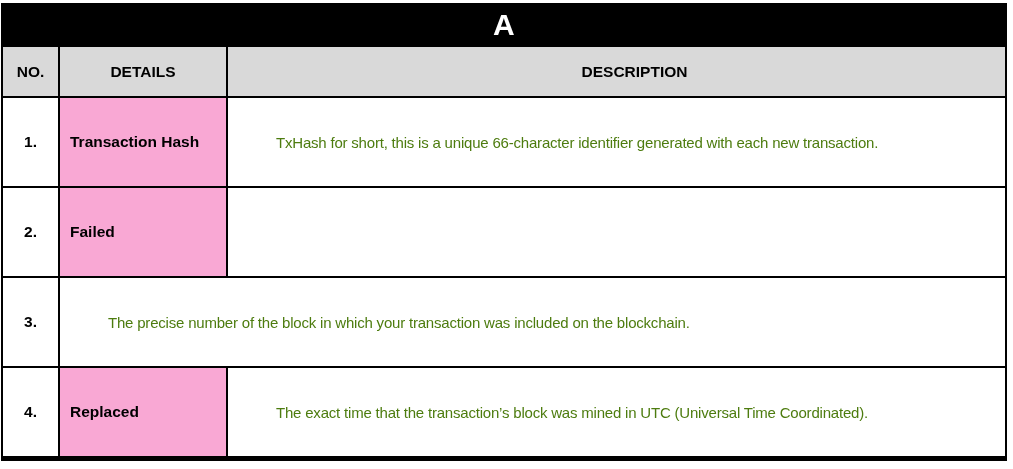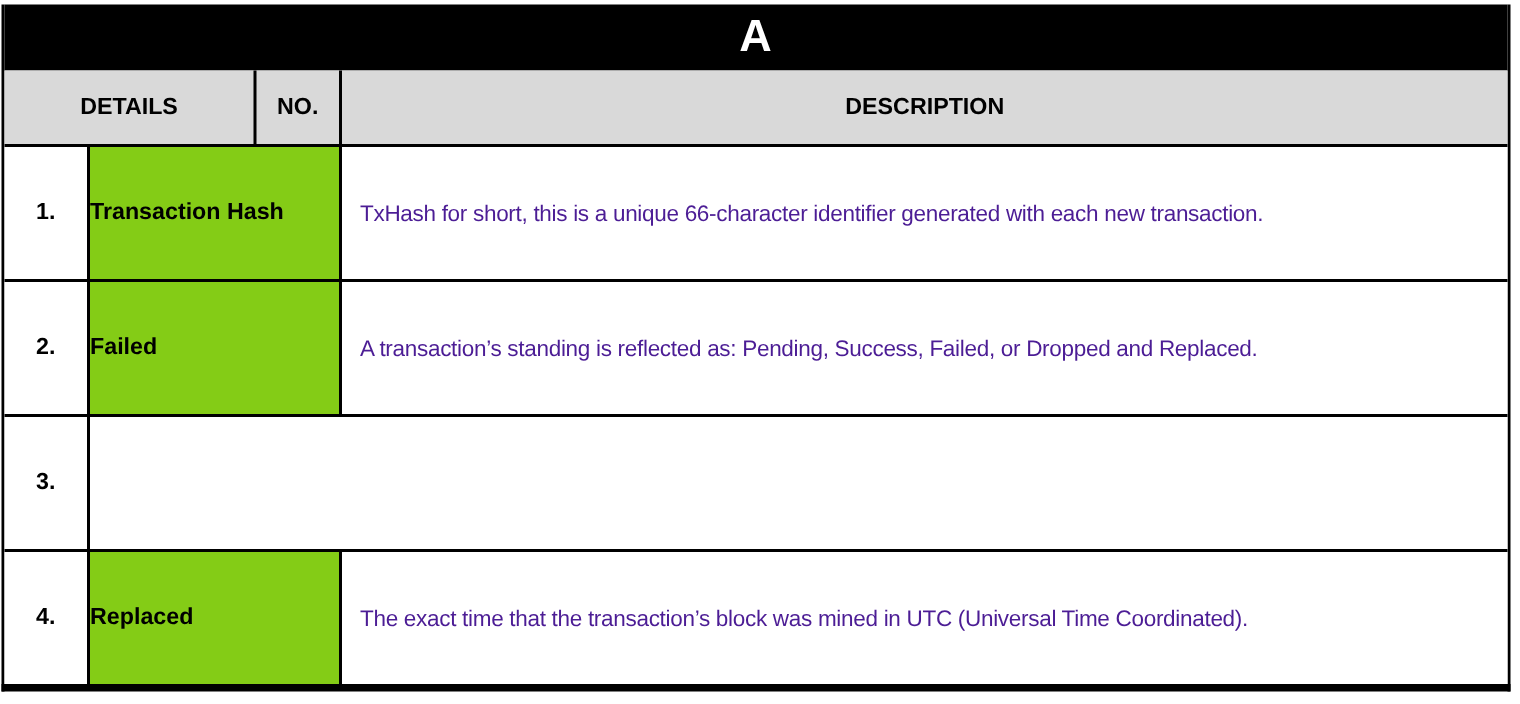--- a/index.html
+++ b/index.html
@@ -49,65 +49,67 @@
     border-right: 2px solid #000;
     justify-content: center;
     font-weight: bold;
     font-size: 15.5px;
   }
   .cell.desc {
     flex: 1;
     justify-content: center;
     font-weight: bold;
     font-size: 15.5px;
+    margin-left: 36px;
   }
   .row.data .cell.details {
-    background: #84cc16;
+    background: #f9a8d4;
     justify-content: flex-start;
+    padding-left: 10px;
   }
   .row.data .cell.desc {
     justify-content: flex-start;
     padding-left: 12px;
     padding-right: 6px;
     font-weight: normal;
     font-size: 15px;
     letter-spacing: -0.2px;
-    color: #4c1d95;
+    color: #4d7c0f;
     white-space: nowrap;
   }
 </style>
 </head>
 <body>
 
 <div class="table-wrap">
 
   <div class="banner">
     <span>A</span>
   </div>
 
   <div class="row header">
+    <div class="cell no">NO.</div>
     <div class="cell details">DETAILS</div>
-    <div class="cell no">NO.</div>
     <div class="cell desc">DESCRIPTION</div>
   </div>
 
   <div class="row data">
     <div class="cell no">1.</div>
     <div class="cell details">Transaction Hash</div>
     <div class="cell desc">TxHash for short, this is a unique 66-character identifier generated with each new transaction.</div>
   </div>
 
   <div class="row data">
     <div class="cell no">2.</div>
     <div class="cell details">Failed</div>
-    <div class="cell desc">A transaction’s standing is reflected as:  Pending, Success, Failed, or Dropped and Replaced.</div>
   </div>
 
   <div class="row data">
     <div class="cell no">3.</div>
+    <div class="cell desc">The precise number of the block in which your transaction was included on the blockchain.</div>
   </div>
 
   <div class="row data">
     <div class="cell no">4.</div>
     <div class="cell details">Replaced</div>
     <div class="cell desc">The exact time that the transaction’s block was mined in UTC (Universal Time Coordinated).</div>
   </div>
 
 </div>
 

